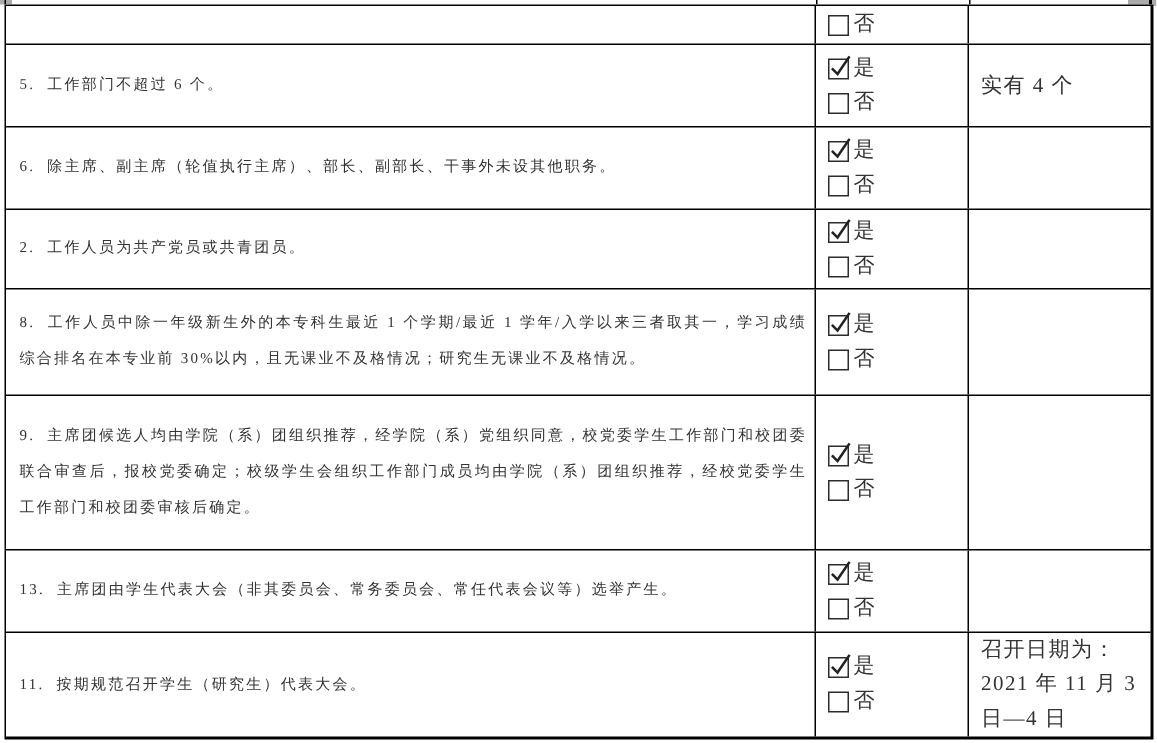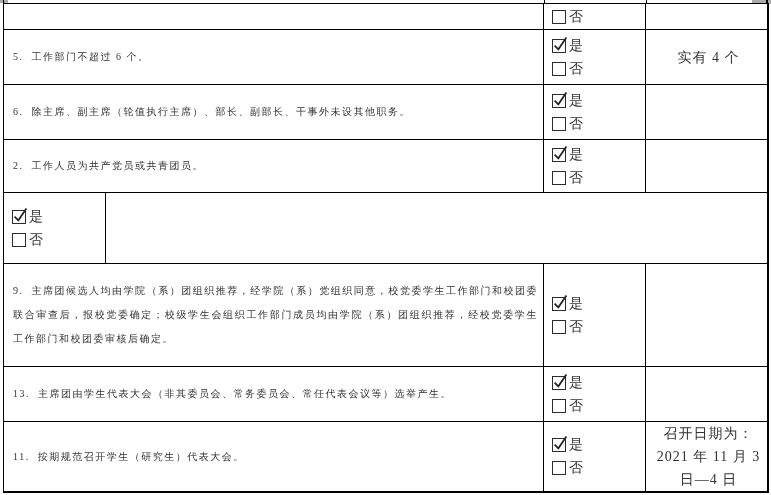--- a/index.html
+++ b/index.html
@@ -36,21 +36,21 @@
   .desc{
     font-size:10px;line-height:24px;letter-spacing:1.5px;
     padding:0 5px 0 9px;text-align:justify;white-space:pre-wrap;
   }
   .cbline{display:flex;align-items:center;font-size:14px;letter-spacing:1px;line-height:16px;}
   .cb{width:12px;height:12px;border:1.5px solid #2c2c2c;margin-right:3px;
       position:relative;flex:none;background:#fff;}
   .cb svg{position:absolute;left:0;top:-4px;width:15px;height:16px;overflow:visible;}
   .note{
     font-size:14px;line-height:23px;letter-spacing:1px;
-    padding:0 4px 0 8px;white-space:pre-wrap;text-align:center;
+    padding:0 4px 0 8px;white-space:pre-wrap;
   }
 </style>
 </head>
 <body>
 
 <div class="artifact artifact-left"></div>
 <div class="artifact artifact-right"></div>
 <div class="vstub s1"></div>
 <div class="vstub s2"></div>
 <div class="vstub s3"></div>
@@ -127,20 +127,23 @@
       <div class="cbline">
         <span class="cb"></span>
         <span>否</span>
       </div>
     </div>
     <div class="c3">
       <div class="note"></div>
     </div>
   </div>
     <div class="trow ri3">
+    <div class="c1">
+      <div class="desc">8.  工作人员中除一年级新生外的本专科生最近 1 个学期/最近 1 学年/入学以来三者取其一，学习成绩综合排名在本专业前 30%以内，且无课业不及格情况；研究生无课业不及格情况。</div>
+    </div>
     <div class="c2">
       <div class="cbline">
         <span class="cb">
             <svg viewBox="0 0 14 14">
               <polyline points="1.5,8.5 5,12 12.5,1" fill="none" stroke="#222" stroke-width="1.6"></polyline>
             </svg>
           </span>
         <span>是</span>
       </div>
       <div class="cbline">

